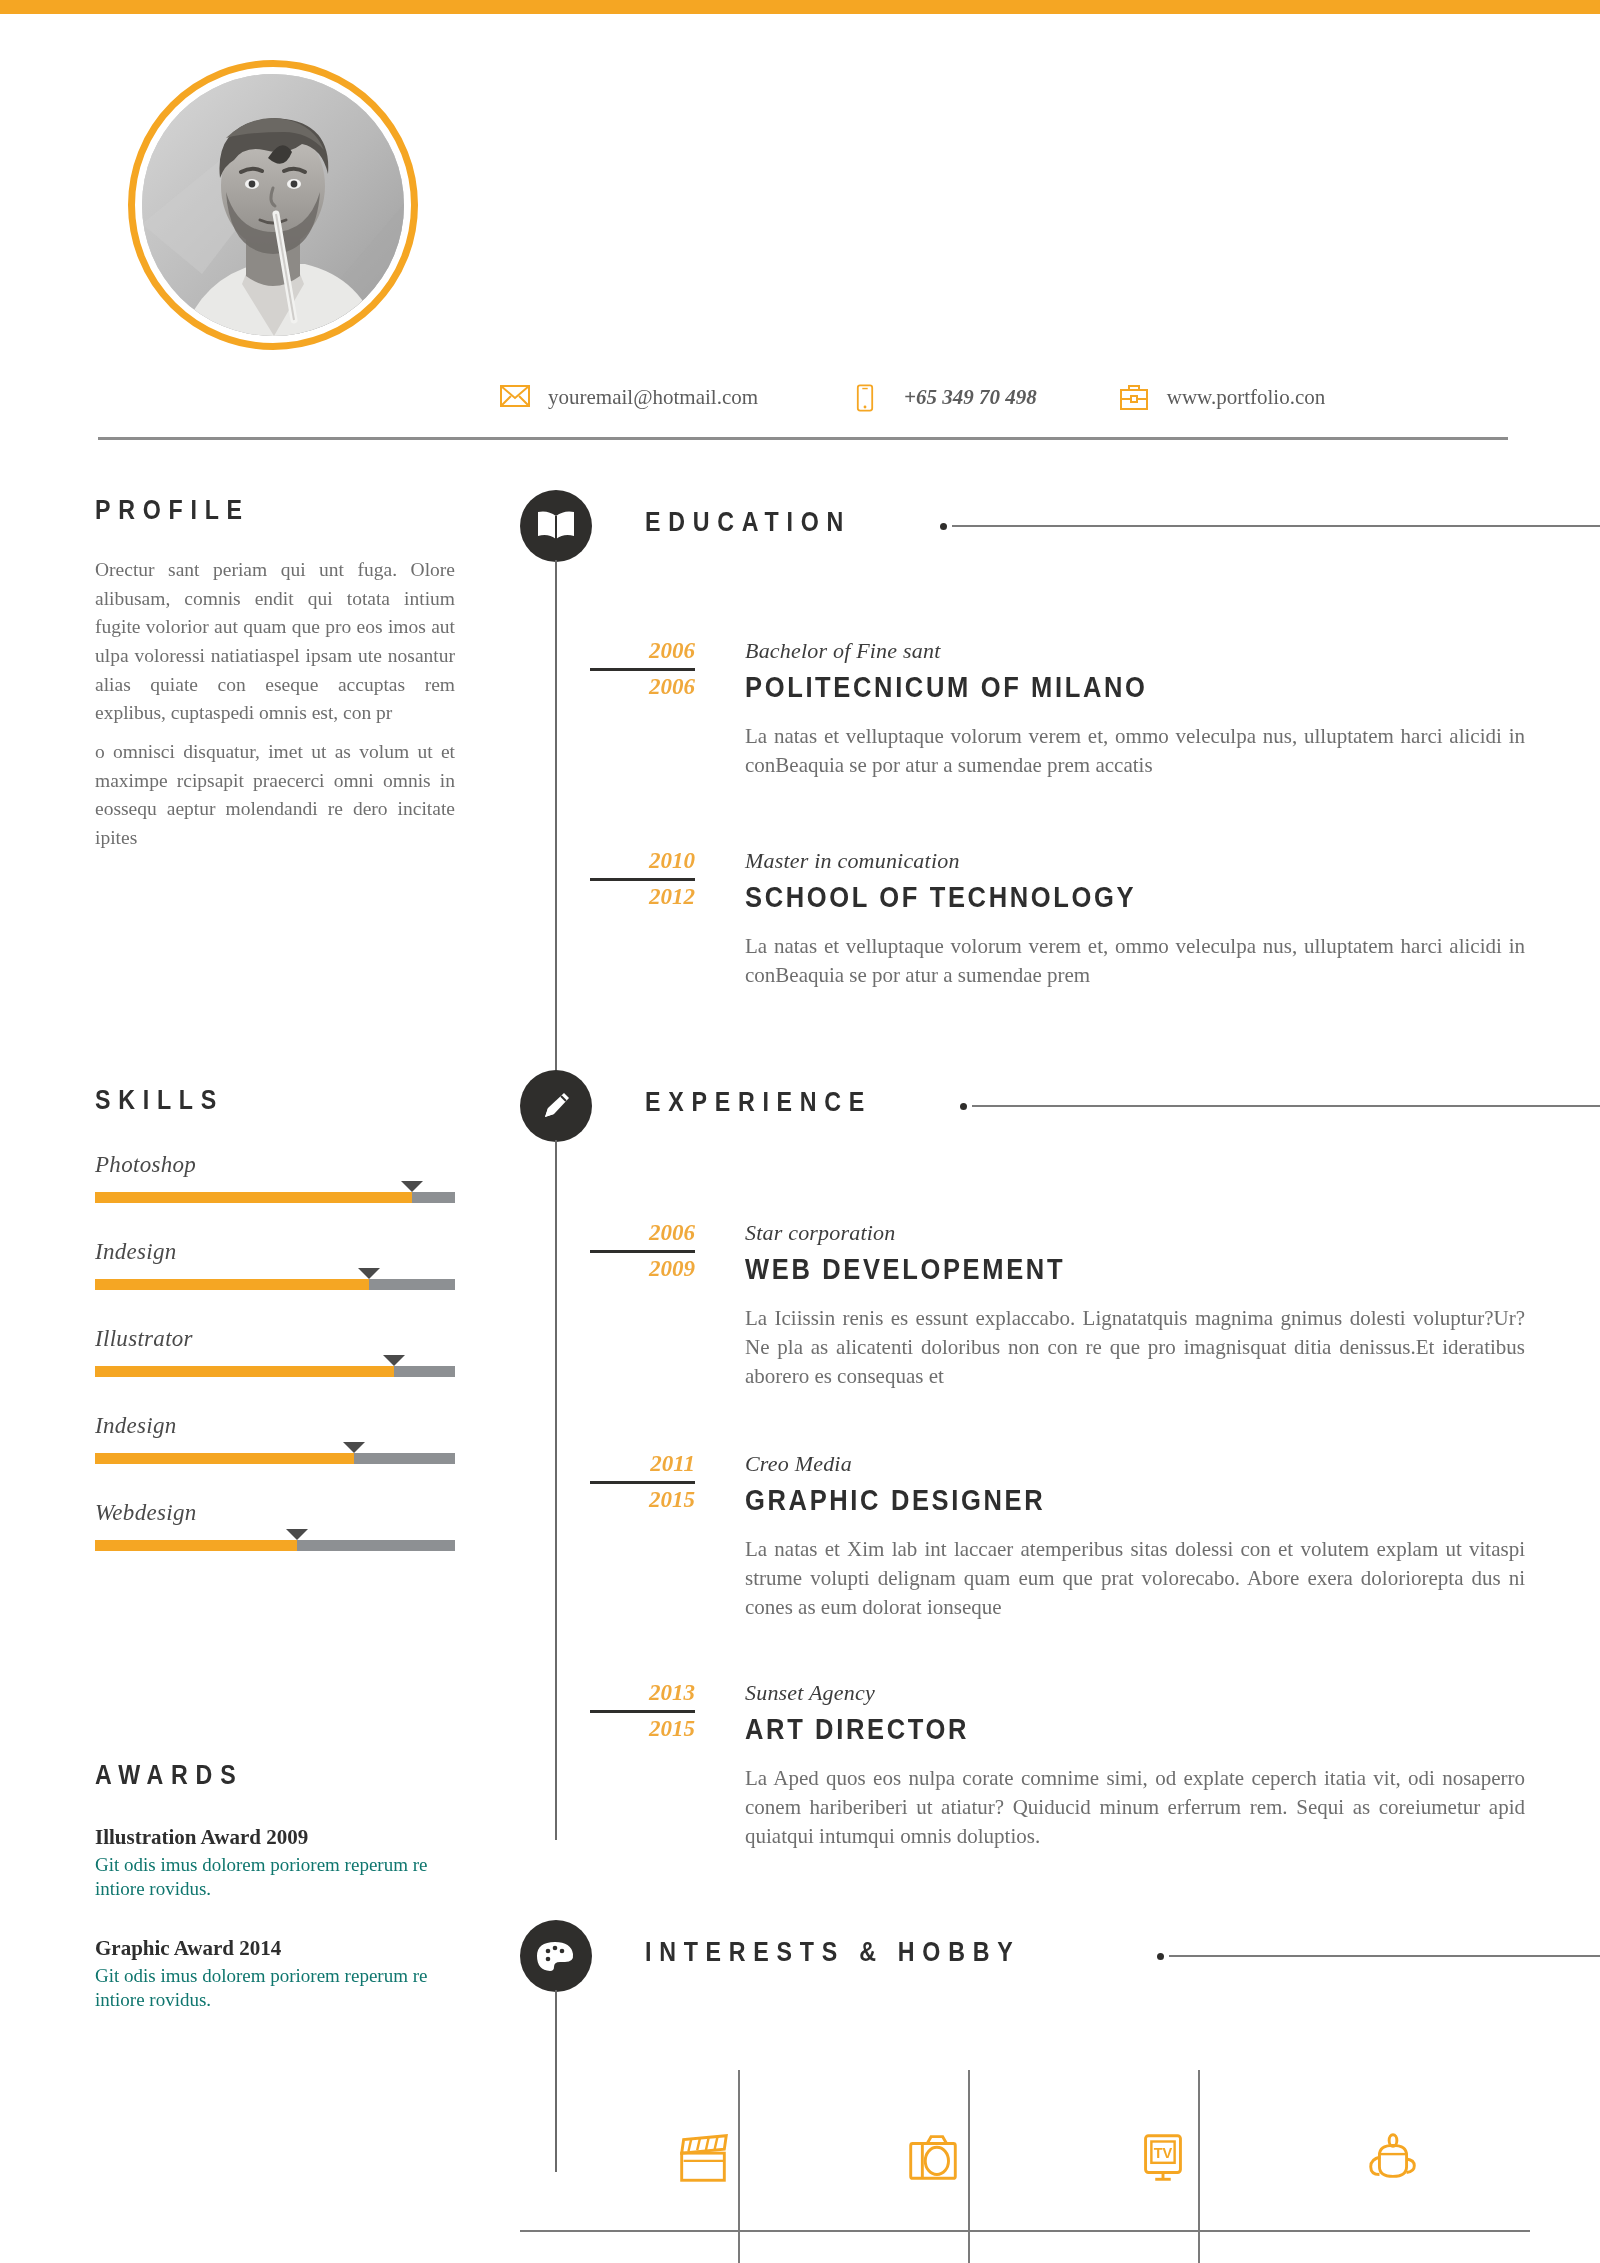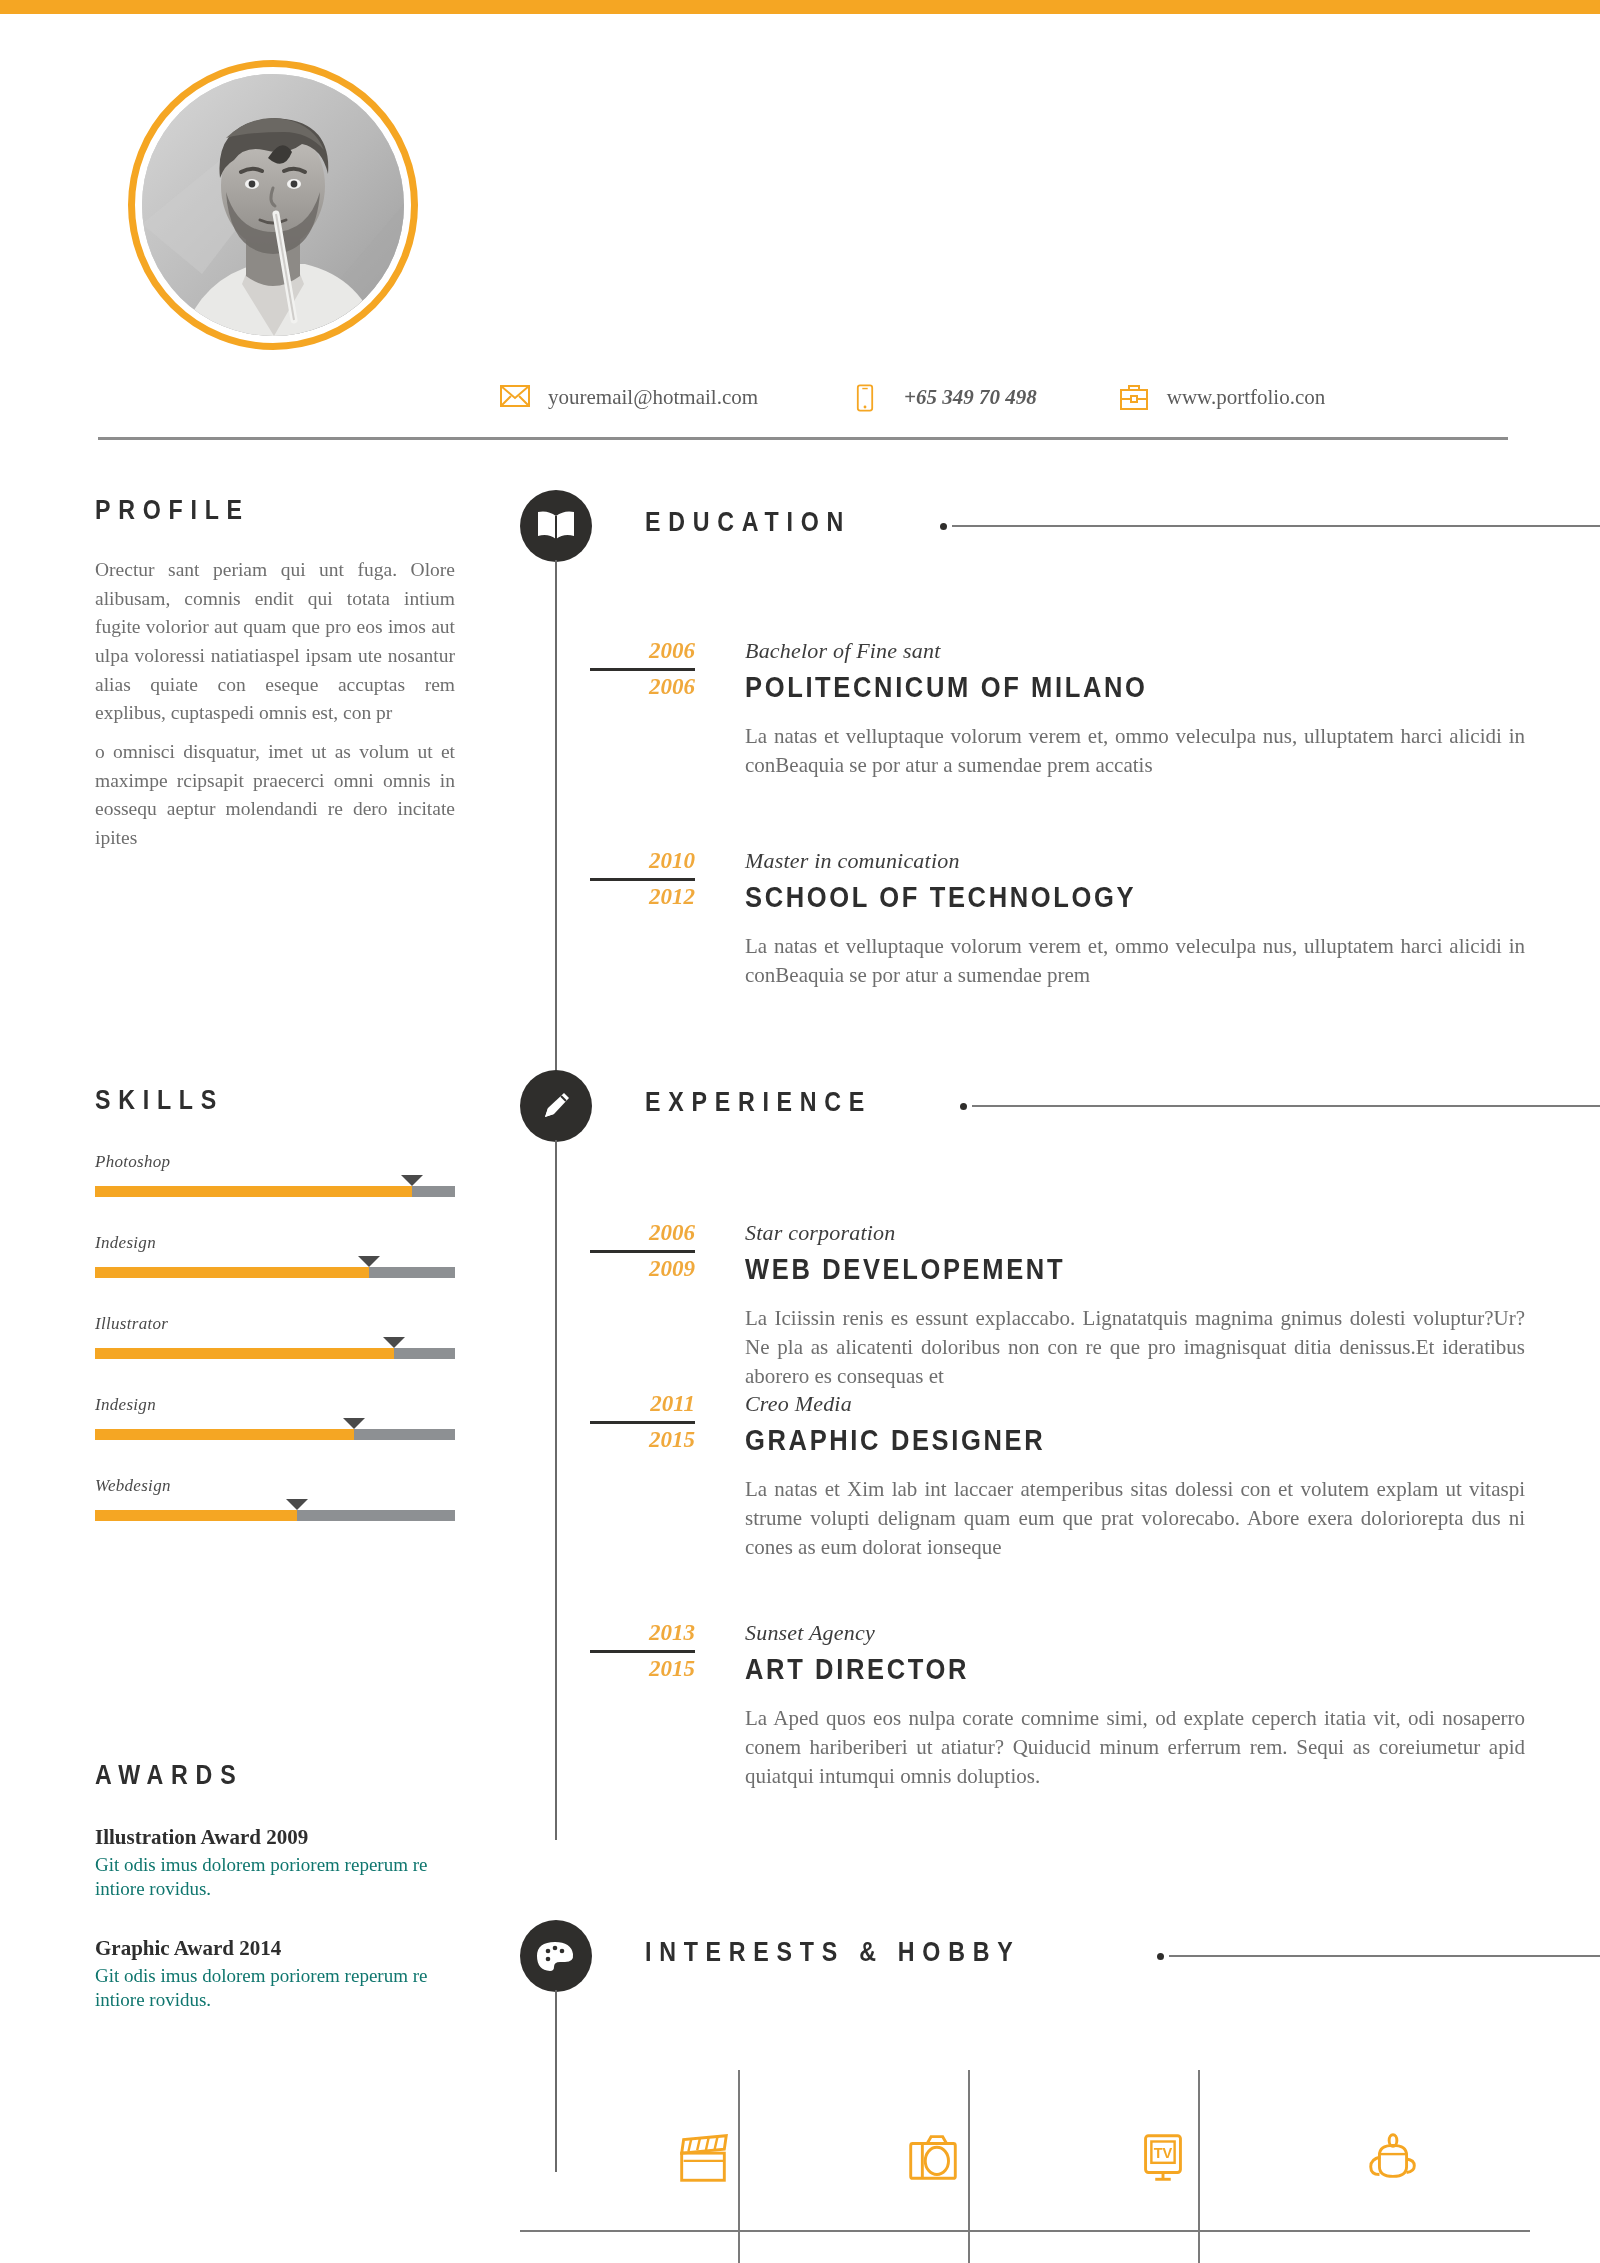--- a/index.html
+++ b/index.html
@@ -61,21 +61,21 @@
   }
   .profile-body { margin-top:30px; }
   .profile-body p {
     font-size:19.5px; line-height:1.47; color:#6e6e6e; width:360px; text-align:justify;
   }
   .profile-body p + p { margin-top:10px; }
 
   .skills-wrap { position:absolute; left:95px; top:1085px; width:400px; }
   .skill { margin-top:36px; }
   .skill-name {
-    font-style:italic; font-size:17px; color:#4a4a4a; margin-bottom:14px; letter-spacing:0.3px;
+    font-style:italic; font-size:23px; color:#4a4a4a; margin-bottom:14px; letter-spacing:0.3px;
   }
   .bar { position:relative; width:360px; height:11px; background:#8d9093; }
   .bar .fill { position:absolute; left:0; top:0; height:11px; background:#f5a623; }
   .bar .marker {
     position:absolute; top:-11px; width:0; height:0;
     border-left:11px solid transparent; border-right:11px solid transparent;
     border-top:11px solid #4a4a4a; transform:translateX(-11px);
   }
 
   .awards-wrap { position:absolute; left:95px; top:1760px; width:380px; }
@@ -347,21 +347,21 @@
         <div class="rule"></div>
         <div>2009</div>
       </div>
       <div class="entry-body">
         <div class="entry-sub">Star corporation</div>
         <div class="entry-title">WEB DEVELOPEMENT</div>
         <div class="entry-desc">La Iciissin renis es essunt explaccabo. Lignatatquis magnima gnimus dolesti voluptur?Ur? Ne pla as alicatenti doloribus non con re que pro imagnisquat ditia denissus.Et ideratibus aborero es consequas et</div>
       </div>
     </div>
 
-    <div class="entry" style="">
+    <div class="entry" style="margin-top:60px;">
       <div class="entry-dates">
         <div>2011</div>
         <div class="rule"></div>
         <div>2015</div>
       </div>
       <div class="entry-body">
         <div class="entry-sub">Creo Media</div>
         <div class="entry-title">GRAPHIC  DESIGNER</div>
         <div class="entry-desc">La natas et Xim lab int laccaer atemperibus sitas dolessi con et volutem explam ut vitaspi strume volupti delignam quam eum que prat volorecabo. Abore exera doloriorepta dus ni cones as eum dolorat ionseque</div>
       </div>

